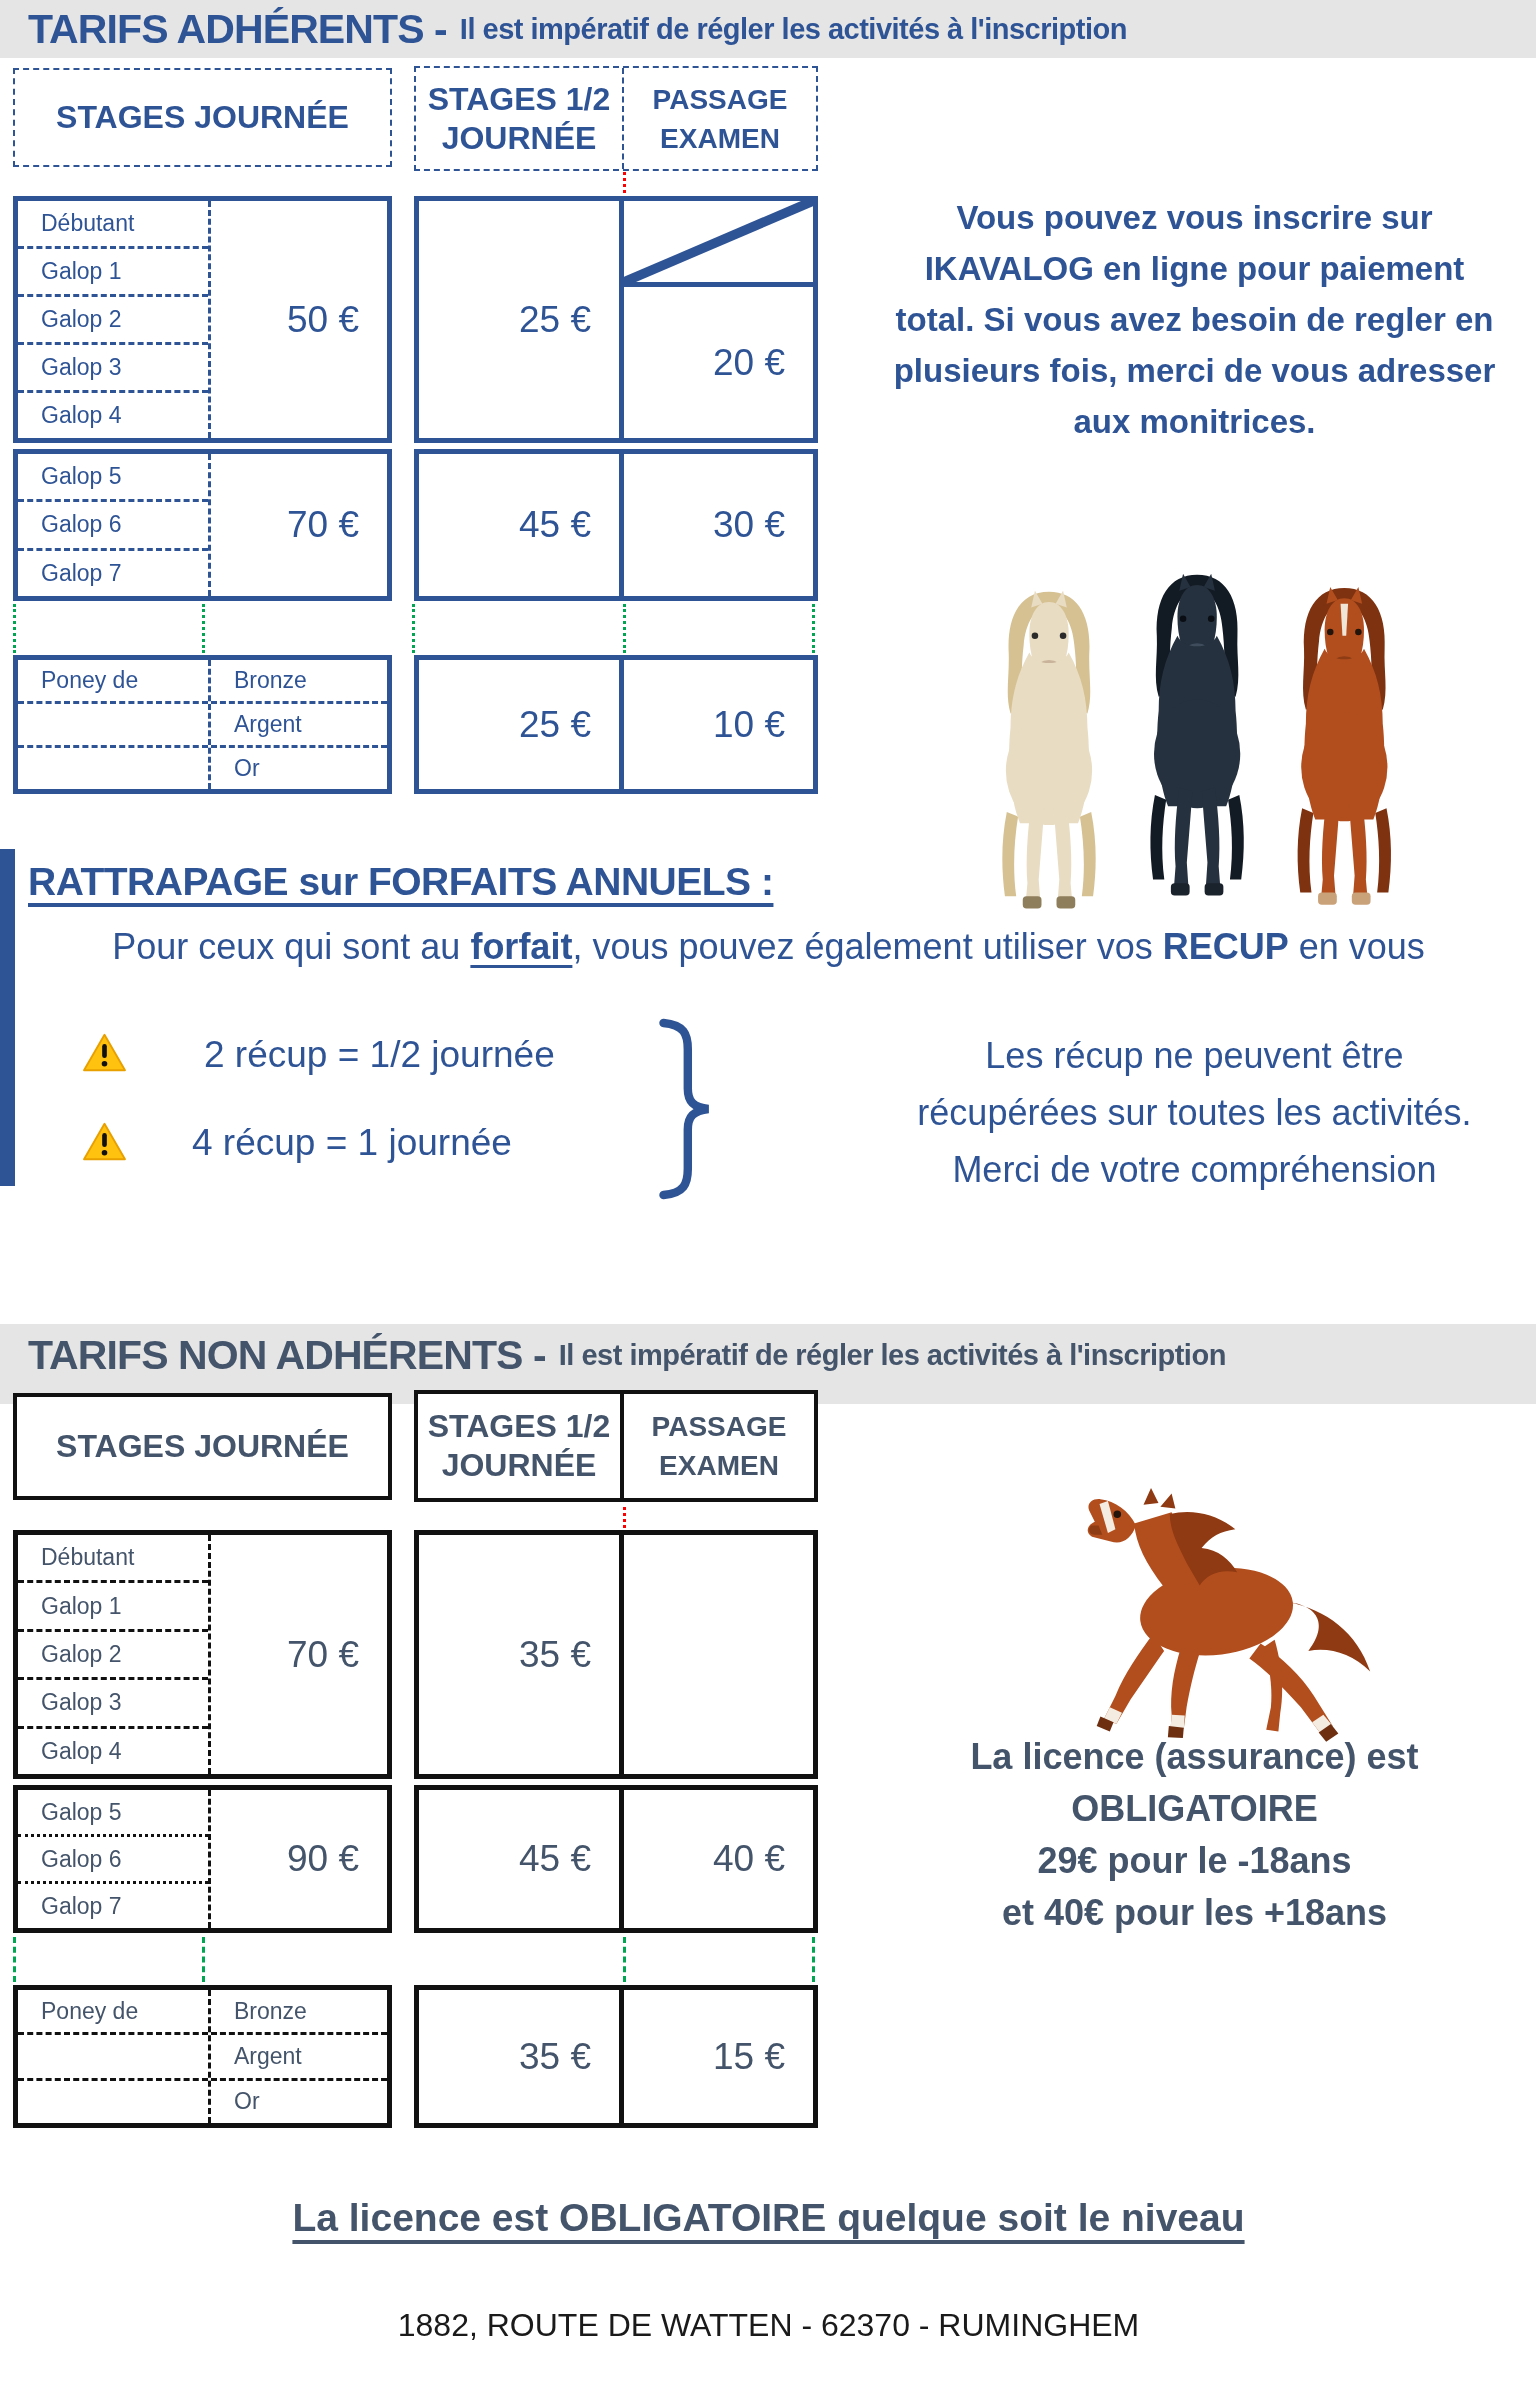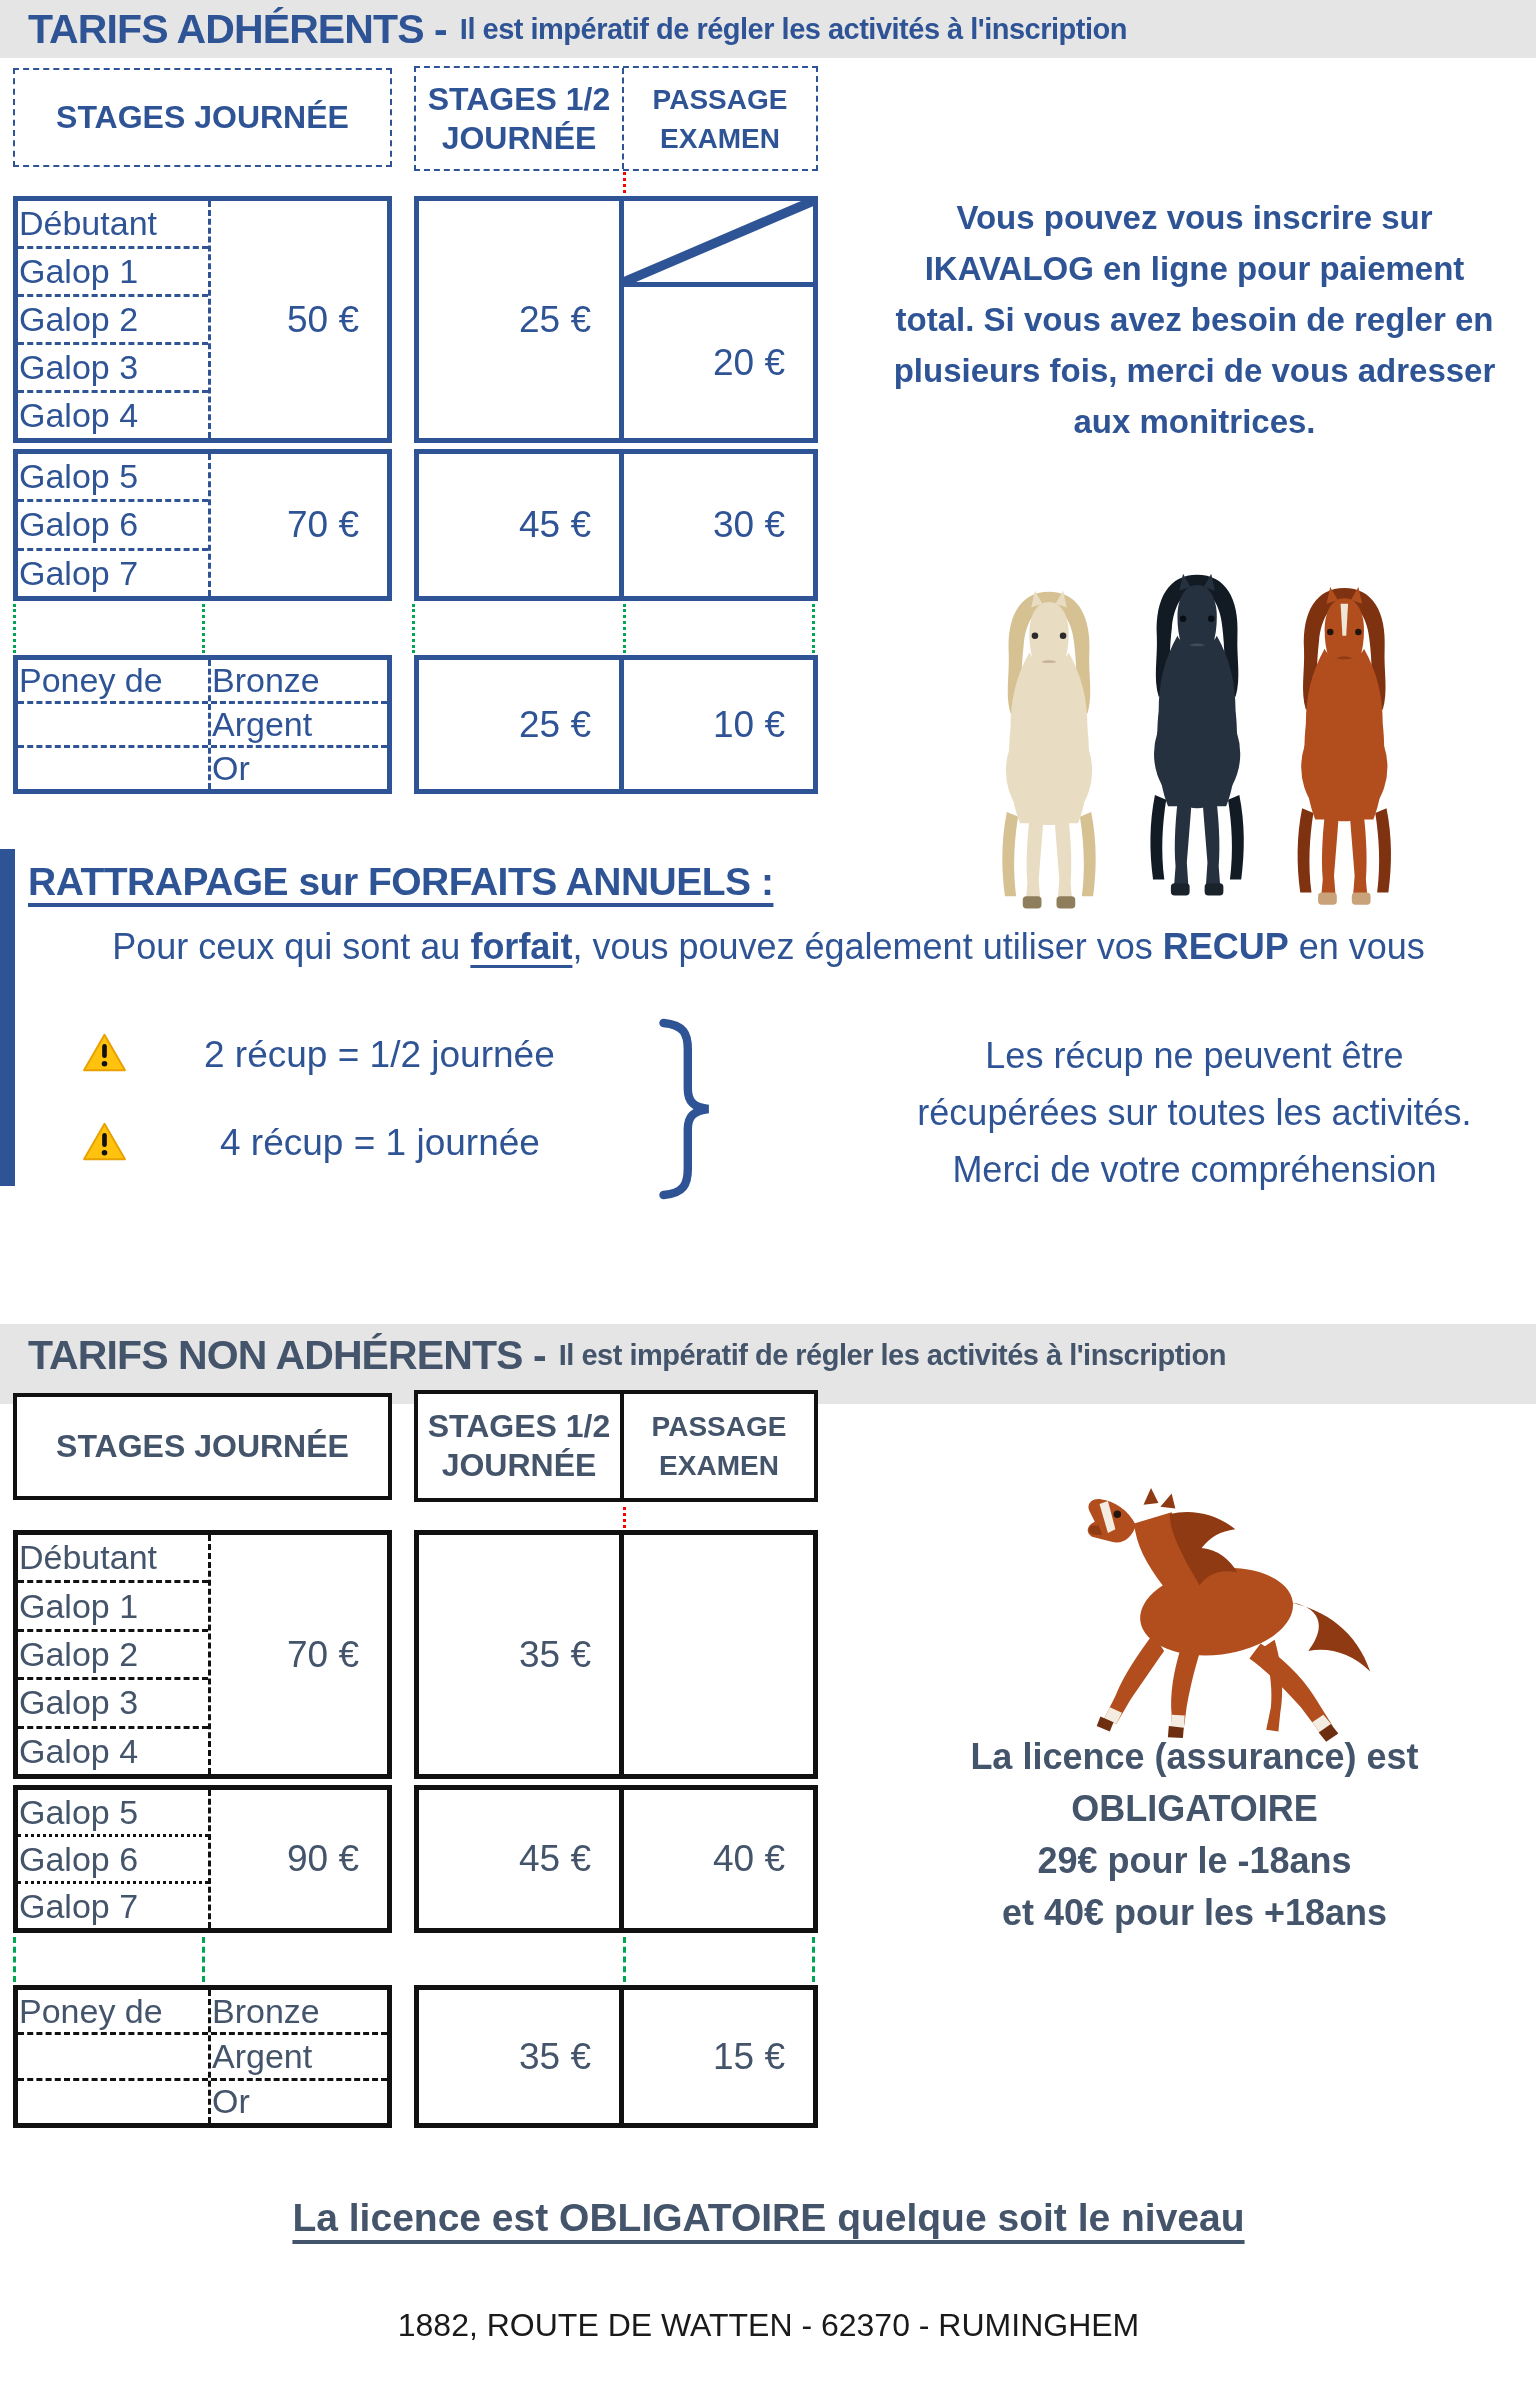--- a/index.html
+++ b/index.html
@@ -26,21 +26,21 @@
   .hc2-m{flex:1;font-size:28px;}
   .hc1-n{width:206px;border-right:4.7px solid #111;box-sizing:border-box;}
   .hc2-n{flex:1;font-size:28px;}
   
   .tbl{position:absolute;box-sizing:border-box;background:#fff;display:flex;}
   .b-m{border:5.6px solid #2f5496;color:#2f5496;}
   .b-n{border:5.6px solid #111;color:#44546a;}
   .labels{width:193px;box-sizing:border-box;display:flex;flex-direction:column;}
   .labels.m{border-right:3.7px dashed #2f5496;}
   .labels.n{border-right:3.7px dashed #111;}
-  .lrow{flex:1;display:flex;align-items:center;padding-left:1px;font-size:34px;box-sizing:border-box;}
+  .lrow{flex:1;display:flex;align-items:center;padding-left:23px;font-size:23px;box-sizing:border-box;}
   .sep-m .lrow{border-bottom:3.7px dashed #2f5496;}
   .sep-n .lrow{border-bottom:3.7px dashed #111;}
   .sep-nd .lrow{border-bottom:3.7px dotted #111;}
   .sep-m .lrow:last-child,.sep-n .lrow:last-child,.sep-nd .lrow:last-child{border-bottom:none;}
   .pricearea{flex:1;display:flex;align-items:center;justify-content:flex-end;
              padding-right:28px;font-size:37px;}
   .duoL{width:205px;box-sizing:border-box;display:flex;align-items:center;justify-content:flex-end;
         padding-right:28px;font-size:37px;}
   .duoL.m{border-right:5.6px solid #2f5496;}
   .duoL.n{border-right:5.6px solid #111;}
@@ -228,21 +228,21 @@
     <rect x="21.5" y="13" width="5" height="15" rx="2.5" fill="#111"></rect>
       <circle cx="24" cy="34" r="3" fill="#111"></circle>
   </svg>
   <div class="rule-text" style="left:204px;top:1031px;">2 récup = 1/2 journée</div>
 
   <svg class="abs" style="left:82px;top:1121px;" width="45" height="41" viewBox="0 0 48 44">
     <path d="M24,3 L46,41 L2,41 Z" fill="#ffc20e" stroke="#e8a000" stroke-width="2" stroke-linejoin="round"></path>
     <rect x="21.5" y="13" width="5" height="15" rx="2.5" fill="#111"></rect>
       <circle cx="24" cy="34" r="3" fill="#111"></circle>
   </svg>
-  <div class="rule-text" style="left:220px;top:1119px;">4 récup = 1 journée</div>
+  <div class="rule-text" style="left:192px;top:1119px;">4 récup = 1 journée</div>
 
   <svg class="abs" style="left:656px;top:1017px;" width="58" height="184" viewBox="0 0 62 196">
     <path d="M8,6 C30,8 34,18 34,34 L34,76 C34,90 40,96 56,98 C40,100 34,106 34,120 L34,162 C34,178 30,188 8,190" fill="none" stroke="#2f5496" stroke-width="9" stroke-linecap="round"></path>
   </svg>
 
   <div class="noteblock note-reg-blue" style="left:857px;top:1027px;width:675px;">Les récup ne peuvent être
 récupérées sur toutes les activités.
 Merci de votre compréhension</div>
 
   <div class="band" style="top:1324px;height:80px;">

